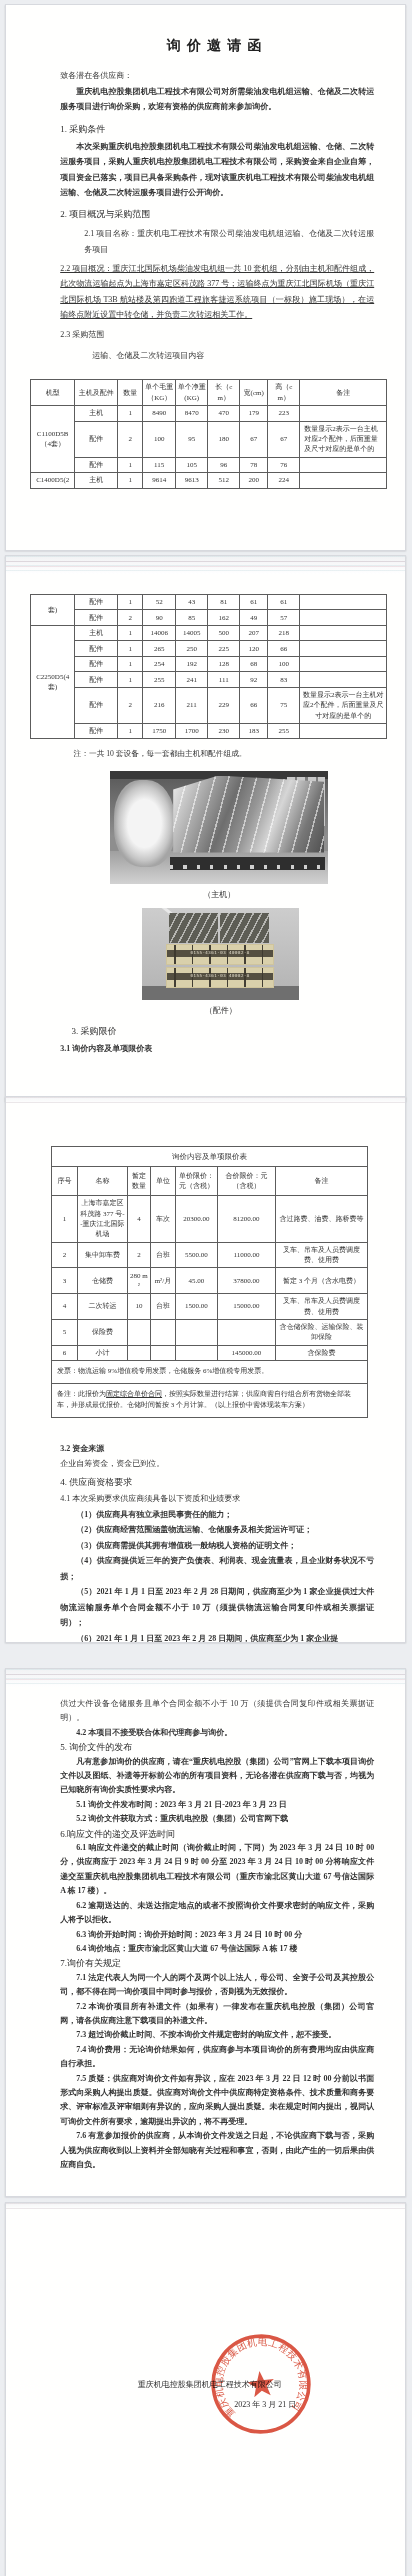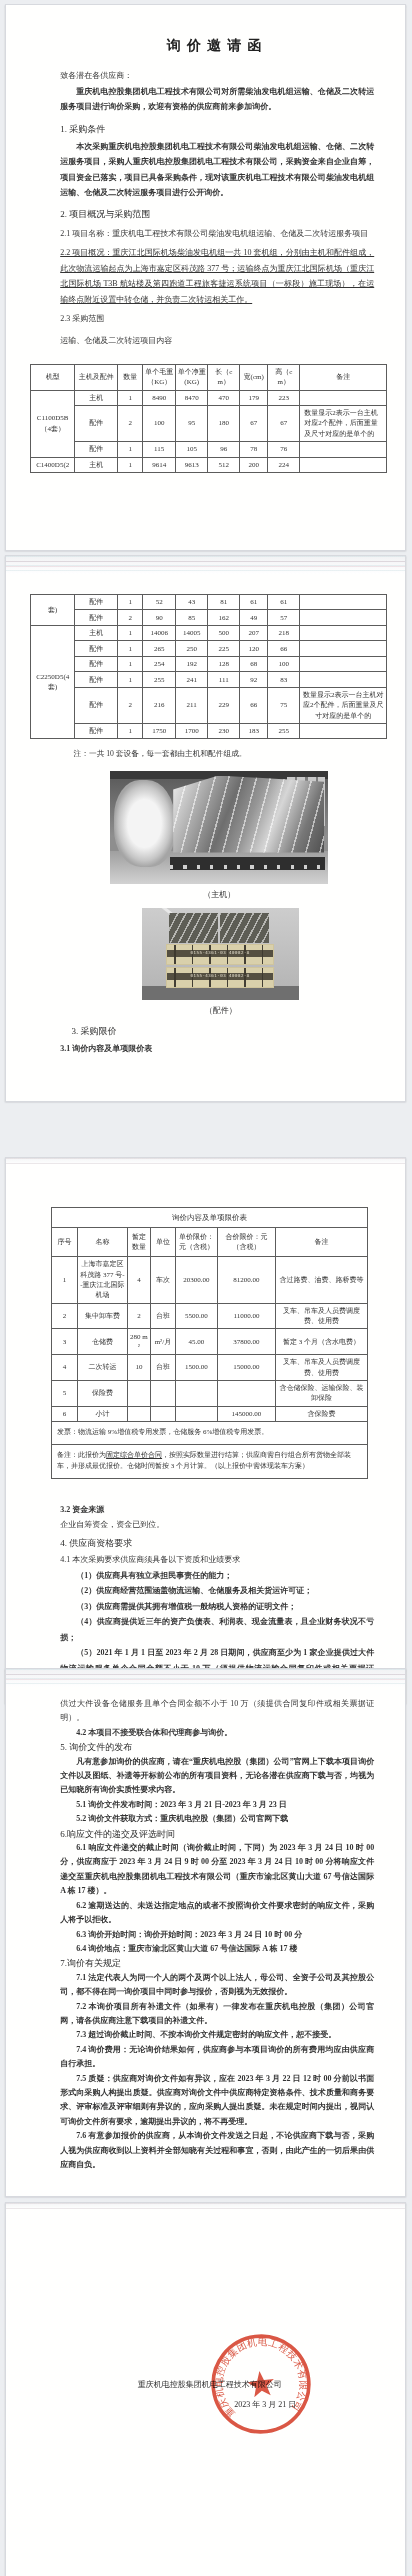--- a/index.html
+++ b/index.html
@@ -85,24 +85,24 @@
 <body>
 
 <div class="page" style="top:4.1px;height:547px;">
   <div class="inner">
     <h1 class="doc-title">询价邀请函</h1>
     <p style="margin-top:13.4px;">致各潜在各供应商：</p>
     <p class="indent">重庆机电控股集团机电工程技术有限公司对所需柴油发电机组运输、仓储及二次转运服务项目进行询价采购，欢迎有资格的供应商前来参加询价。</p>
     <p class="sec-h" style="margin-top:6.2px;">1. 采购条件</p>
     <p class="indent">本次采购重庆机电控股集团机电工程技术有限公司柴油发电机组运输、仓储、二次转运服务项目，采购人重庆机电控股集团机电工程技术有限公司，采购资金来自企业自筹，项目资金已落实，项目已具备采购条件，现对该重庆机电工程技术有限公司柴油发电机组运输、仓储及二次转运服务项目进行公开询价。</p>
     <p class="sec-h" style="margin-top:5.2px;">2. 项目概况与采购范围</p>
-    <p style="margin-top:3.1px;">2.1 项目名称：重庆机电工程技术有限公司柴油发电机组运输、仓储及二次转运服务项目</p>
+    <p style="margin-top:3.1px;margin-left:24px;">2.1 项目名称：重庆机电工程技术有限公司柴油发电机组运输、仓储及二次转运服务项目</p>
     <p style="margin-top:3.1px;text-decoration:underline;">2.2 项目概况：重庆江北国际机场柴油发电机组一共 10 套机组，分别由主机和配件组成，此次物流运输起点为上海市嘉定区科茂路 377 号；运输终点为重庆江北国际机场（重庆江北国际机场 T3B 航站楼及第四跑道工程旅客捷运系统项目（一标段）施工现场），在运输终点附近设置中转仓储，并负责二次转运相关工作。</p>
     <p style="margin-top:4.1px;">2.3 采购范围</p>
-    <p style="margin-top:6.2px;">运输、仓储及二次转运项目内容</p>
+    <p style="margin-top:6.2px;margin-left:32px;">运输、仓储及二次转运项目内容</p>
 
     <table class="cargo">
       <colgroup>
           <col style="width:44px">
           <col style="width:43px">
           <col style="width:25px">
           <col style="width:33px">
           <col style="width:32px">
           <col style="width:32px">
           <col style="width:28px">
@@ -295,21 +295,21 @@
         <div class="pp-label">0155-4361-03 40082-A</div>
       </div>
     </div>
     <div class="photo-caption cap-parts">（配件）</div>
 
     <p class="sec-h" style="margin-top:7.2px;padding-left:11.3px;">3. 采购限价</p>
     <p class="sub-h">3.1 询价内容及单项限价表</p>
   </div>
 </div>
 
-<div class="page" style="top:1157px;height:547px;">
+<div class="page" style="top:1096px;height:547px;">
   <div class="scan-strip thin"></div>
   <div class="inner">
     <table class="price">
       <colgroup>
           <col style="width:26px">
           <col style="width:50px">
           <col style="width:23px">
           <col style="width:25px">
           <col style="width:42px">
           <col style="width:58px">

